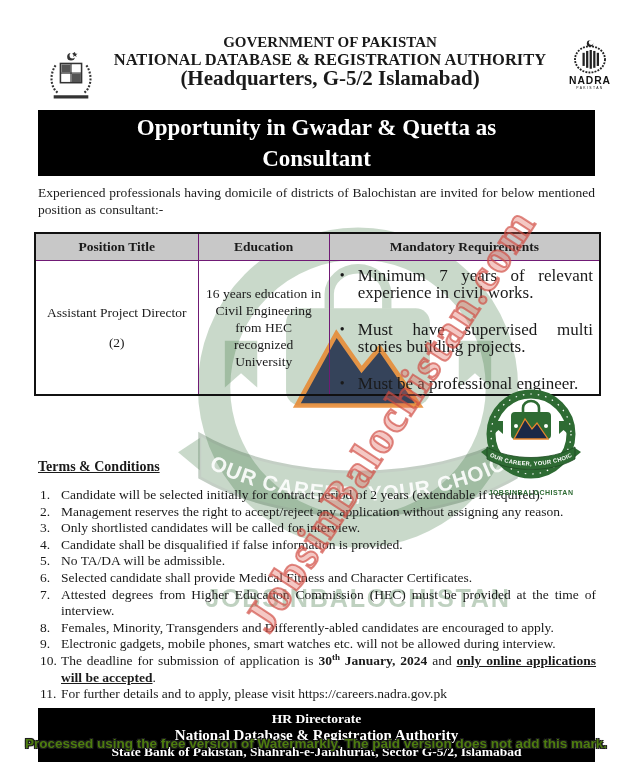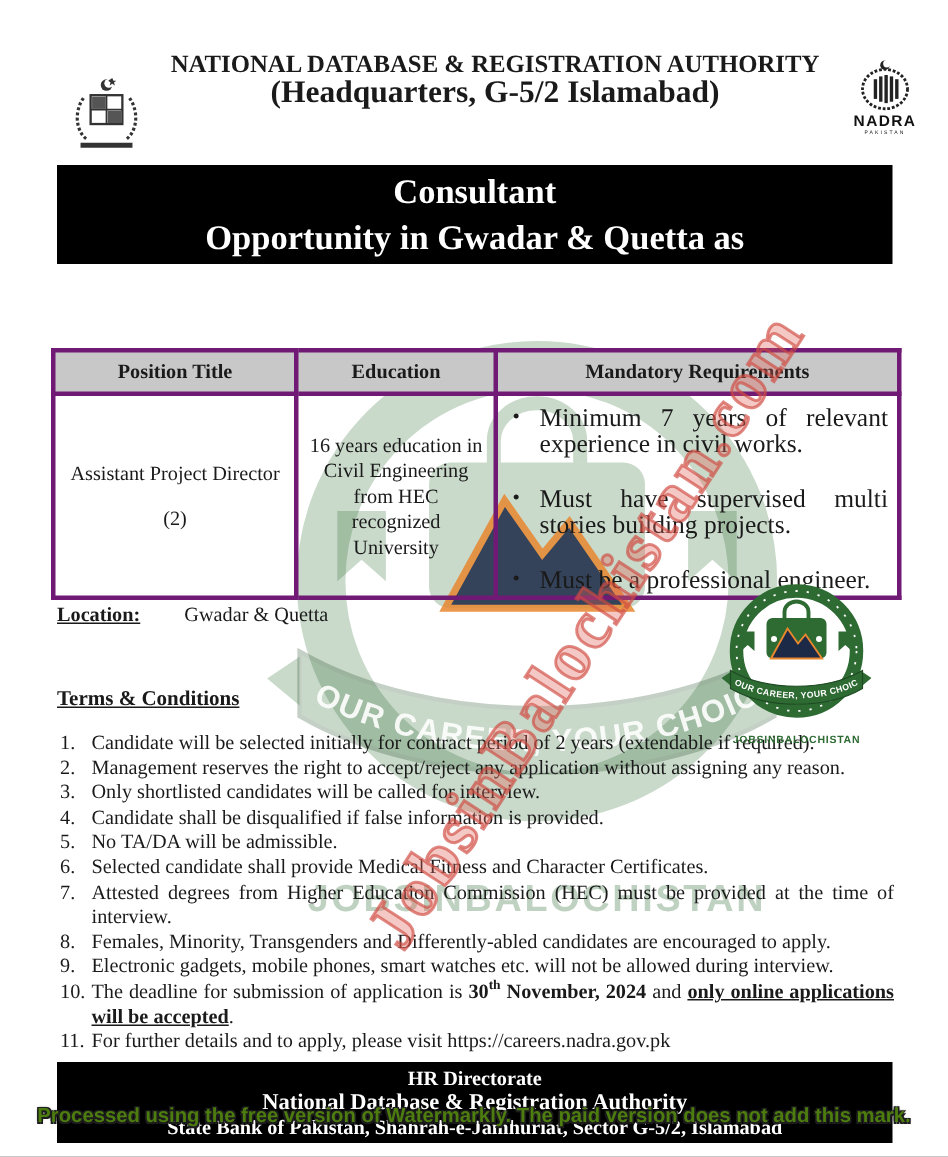--- a/index.html
+++ b/index.html
@@ -19,21 +19,21 @@
           color:#fff;text-align:center;z-index:2;}
   .banner div{font-size:23px;font-weight:bold;line-height:31px;}
   .banner div:first-child{margin-top:2px;}
 
   
   .intro{position:absolute;left:38px;top:184px;width:557px;font-size:13.5px;line-height:17px;
          text-align:justify;z-index:2;}
 
   
   .job-table{position:absolute;left:34px;top:232px;width:567px;border-collapse:collapse;z-index:2;}
-  .job-table th,.job-table td{border:3px solid #701a75;}
+  .job-table th,.job-table td{border:1px solid #701a75;}
   .job-table{border:2px solid #111;}
   .job-table th{background:#c8c8c8;font-size:13.5px;font-weight:bold;height:24px;text-align:center;}
   .col-pos{width:163px;}.col-edu{width:130px;}.col-req{width:272px;}
   .cell-pos{height:119px;text-align:center;font-size:13.5px;vertical-align:middle;}
   .cell-pos .pos-count{margin-top:14px;}
   .cell-edu{text-align:center;font-size:13.5px;vertical-align:middle;padding:16px 6px;line-height:17px;}
   .cell-req{vertical-align:top;padding:6px 6px 2px 2px;}
   .req-list{list-style:none;margin:0;padding:0;font-size:17px;line-height:17px;text-align:justify;}
   .req-list li{position:relative;padding-left:26px;margin-bottom:20px;}
   .req-list li:last-child{margin-bottom:0;}
@@ -117,42 +117,44 @@
     <line x1="30" y1="14" x2="30" y2="34" stroke="#333" stroke-width="1.2"></line>
     <line x1="19" y1="24" x2="41" y2="24" stroke="#333" stroke-width="1.2"></line>
     <rect x="20" y="15" width="9.5" height="8.5" fill="#555"></rect>
     <rect x="30.8" y="24.8" width="9.5" height="8.5" fill="#555"></rect>
     <path d="M14,16 C7,26 9,40 17,45" fill="none" stroke="#333" stroke-width="2.2" stroke-dasharray="2 1.6"></path>
     <path d="M46,16 C53,26 51,40 43,45" fill="none" stroke="#333" stroke-width="2.2" stroke-dasharray="2 1.6"></path>
     <path d="M12,47 h36 v3.5 h-36 z" fill="#333"></path>
   </svg>
 
   <div class="hdr-text">
+    <div class="hdr-l1">GOVERNMENT OF PAKISTAN</div>
     <div class="hdr-l2">NATIONAL DATABASE &amp; REGISTRATION AUTHORITY</div>
     <div class="hdr-l3">(Headquarters, G-5/2 Islamabad)</div>
   </div>
 
   <svg class="logo-right" width="60" height="58" viewBox="0 0 64 60">
     <circle cx="32" cy="7" r="3.4" fill="#222"></circle>
     <circle cx="33.3" cy="6" r="2.6" fill="#fff"></circle>
     <ellipse cx="32" cy="24" rx="16" ry="14" fill="none" stroke="#222" stroke-width="2" stroke-dasharray="2 1.3"></ellipse>
     <rect x="24" y="17" width="2.4" height="14" fill="#222"></rect>
     <rect x="27.8" y="15" width="2.4" height="18" fill="#222"></rect>
     <rect x="31.6" y="14" width="2.4" height="20" fill="#222"></rect>
     <rect x="35.4" y="15" width="2.4" height="18" fill="#222"></rect>
     <rect x="39.2" y="17" width="2.4" height="14" fill="#222"></rect>
     <text x="32" y="50" text-anchor="middle" font-family="Liberation Sans, sans-serif" font-size="11" font-weight="bold" fill="#111" letter-spacing="1">NADRA</text>
     <text x="32" y="56" text-anchor="middle" font-family="Liberation Sans, sans-serif" font-size="3.6" fill="#111" letter-spacing="1.5">PAKISTAN</text>
   </svg>
 
   <div class="banner">
+    <div>Opportunity in Gwadar &amp; Quetta as</div>
     <div>Consultant</div>
-    <div>Opportunity in Gwadar &amp; Quetta as</div>
   </div>
 
+  <div class="intro">Experienced professionals having domicile of districts of Balochistan are invited for below mentioned position as consultant:-</div>
 
   <table class="job-table">
     <thead>
       <tr>
         <th class="col-pos">Position Title</th>
         <th class="col-edu">Education</th>
         <th class="col-req">Mandatory Requirements</th>
       </tr>
     </thead>
     <tbody>
@@ -166,24 +168,20 @@
           <ul class="req-list">
             <li>Minimum 7 years of relevant experience in civil works.</li>
             <li>Must have supervised multi stories building projects.</li>
             <li>Must be a professional engineer.</li>
           </ul>
         </td>
       </tr>
     </tbody>
   </table>
 
-  <div class="location-row">
-    <span class="location-label">Location:</span>
-    <span class="location-value">Gwadar &amp; Quetta</span>
-  </div>
 
   <div id="side-badge">
   <svg viewBox="0 0 100 112" xmlns="http://www.w3.org/2000/svg">
     <circle class="badge-white" cx="50" cy="46" r="40" fill="#ffffff"></circle>
     <circle class="badge-green" cx="50" cy="46" r="40" fill="none" stroke="#2e6b33" stroke-width="9"></circle>
     <circle class="badge-ring-dots" cx="50" cy="46" r="40" fill="none" stroke="#ffffff" stroke-width="1.2" stroke-dasharray="1.5 6"></circle>
     <path class="badge-green" d="M42,24 v-4 a8,7 0 0 1 16,0 v4" fill="none" stroke="#2e6b33" stroke-width="2.6"></path>
     <rect class="badge-green" x="30" y="24" width="40" height="27" rx="4" fill="#2e6b33"></rect>
     <polygon class="badge-green" points="13,33 22,33 22,46 17.5,42 13,46" fill="#2e6b33"></polygon>
     <polygon class="badge-green" points="78,33 87,33 87,46 82.5,42 78,46" fill="#2e6b33"></polygon>
@@ -203,21 +201,21 @@
   <ol class="terms-list">
     <li>Candidate will be selected initially for contract period of 2 years (extendable if required).</li>
     <li>Management reserves the right to accept/reject any application without assigning any reason.</li>
     <li>Only shortlisted candidates will be called for interview.</li>
     <li>Candidate shall be disqualified if false information is provided.</li>
     <li>No TA/DA will be admissible.</li>
     <li>Selected candidate shall provide Medical Fitness and Character Certificates.</li>
     <li>Attested degrees from Higher Education Commission (HEC) must be provided at the time of interview.</li>
     <li>Females, Minority, Transgenders and Differently-abled candidates are encouraged to apply.</li>
     <li>Electronic gadgets, mobile phones, smart watches etc. will not be allowed during interview.</li>
-    <li><span>The deadline for submission of application is </span><b><span>30</span><sup>th</sup><span> November, 2024</span></b><span> and </span><span class="emph">only online applications will be accepted</span><span>.</span></li>
+    <li><span>The deadline for submission of application is </span><b><span>30</span><sup>th</sup><span> January, 2024</span></b><span> and </span><span class="emph">only online applications will be accepted</span><span>.</span></li>
     <li>For further details and to apply, please visit https://careers.nadra.gov.pk</li>
   </ol>
 
   <div class="footer">
     <div class="ftr-l1">HR Directorate</div>
     <div class="ftr-l2">National Database &amp; Registration Authority</div>
     <div class="ftr-l3">State Bank of Pakistan, Shahrah-e-Jamhuriat, Sector G-5/2, Islamabad</div>
   </div>
 
   <div class="wm-red">JobsinBalochistan.com</div>

